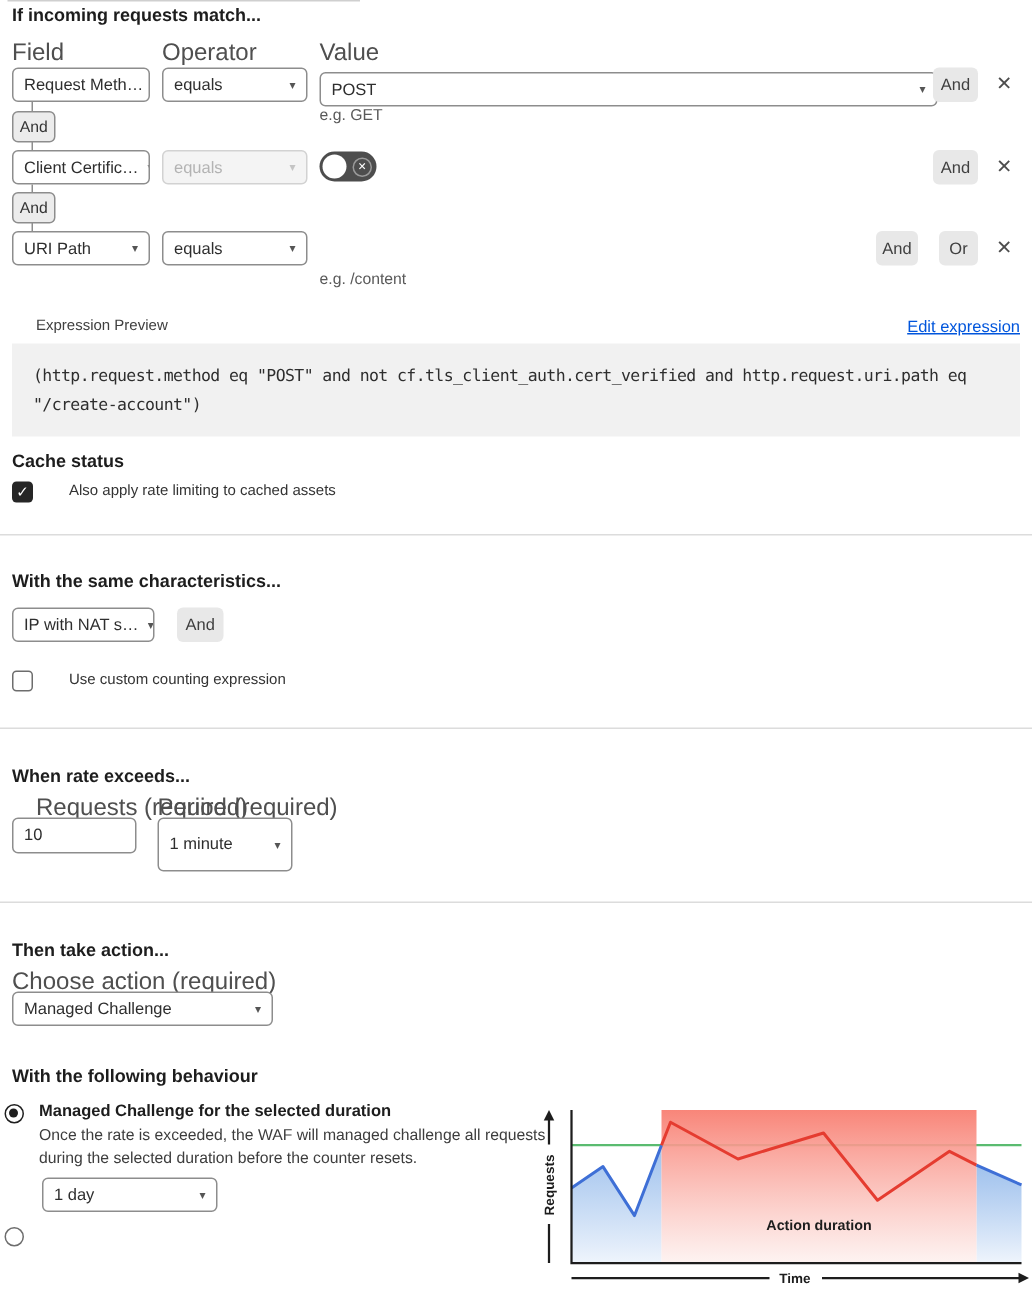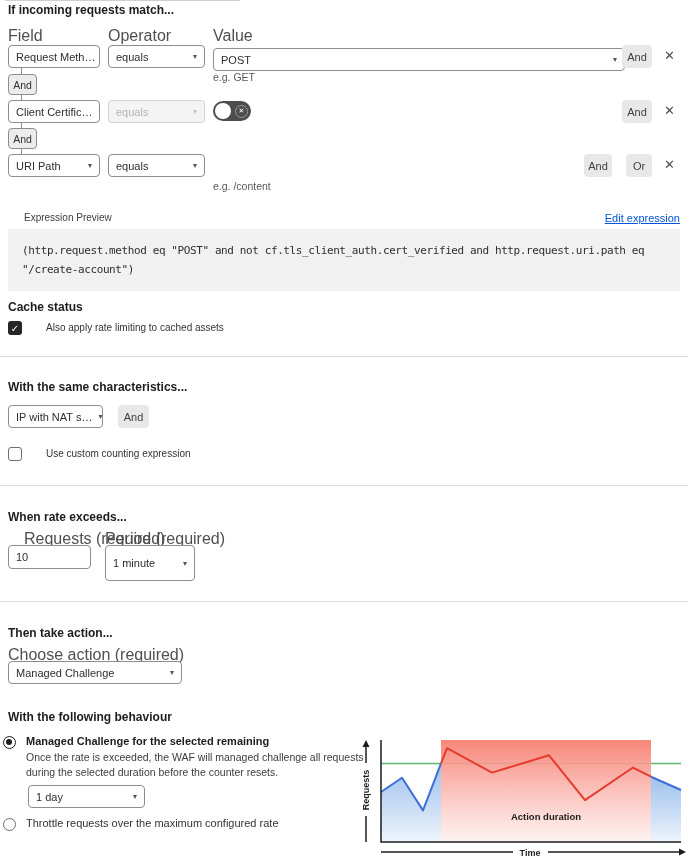--- a/index.html
+++ b/index.html
@@ -181,30 +181,29 @@
   <div class="abs h" style="left:8px; top:626px;">Then take action...</div>
   <div class="abs lbl" style="left:8px; top:646px;">Choose action (required)</div>
   <div class="abs sel" style="left:8px; top:661px; width:174px;">
     <span>Managed Challenge</span>
     <span class="caret">▾</span>
   </div>
 
   <div class="abs h" style="left:8px; top:710px;">With the following behaviour</div>
 
   <div class="abs radio sel-on" style="left:3px; top:736px;"></div>
-  <div class="abs opt-title-bold" style="left:26px; top:735px;">Managed Challenge for the selected remaining</div>
+  <div class="abs opt-title-bold" style="left:26px; top:735px;">Managed Challenge for the selected duration</div>
   <div class="abs desc" style="left:26px; top:750px; width:345px;">Once the rate is exceeded, the WAF will managed challenge all requests
 during the selected duration before the counter resets.</div>
   <div class="abs sel" style="left:28px; top:785px; width:117px;">
     <span>1 day</span>
     <span class="caret">▾</span>
   </div>
 
   <div class="abs radio sel-off" style="left:3px; top:818px;"></div>
-  <div class="abs opt-title" style="left:26px; top:817px;">Throttle requests over the maximum configured rate</div>
 
   <svg class="abs" style="left:355px; top:733px;" width="333" height="132" viewBox="355 733 333 132">
     <defs>
       <linearGradient id="gBlue" x1="0" y1="0" x2="0" y2="1">
         <stop offset="0" stop-color="#8fb7ea" stop-opacity="0.85"></stop>
         <stop offset="1" stop-color="#eef4fc" stop-opacity="0.95"></stop>
       </linearGradient>
       <linearGradient id="gRed" x1="0" y1="0" x2="0" y2="1">
         <stop offset="0" stop-color="#f87f72" stop-opacity="0.95"></stop>
         <stop offset="1" stop-color="#fdefed" stop-opacity="0.75"></stop>

